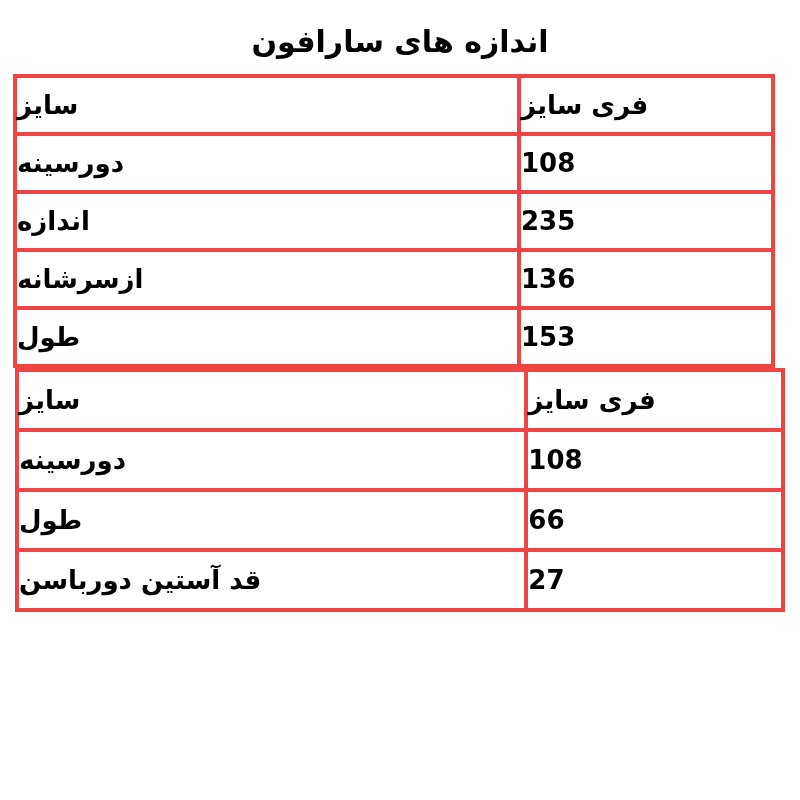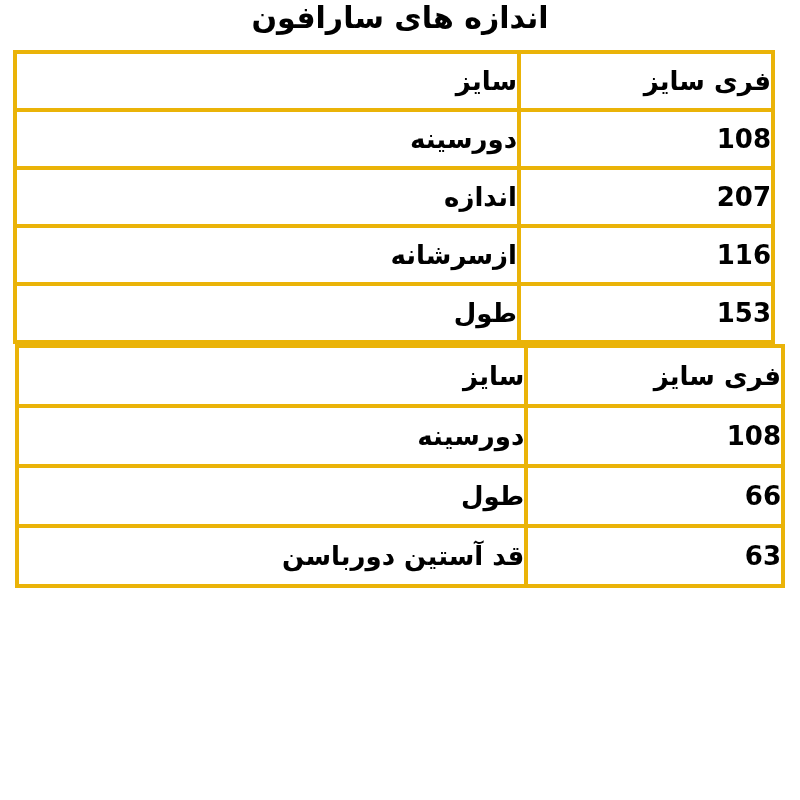--- a/index.html
+++ b/index.html
@@ -14,43 +14,44 @@
     color: #000000;
     overflow: hidden;
   }
   .page {
     width: 800px;
     height: 800px;
     box-sizing: border-box;
     display: flex;
     flex-direction: column;
     align-items: center;
+    padding-top: 24px;
   }
   .section-title {
     font-size: 30px;
     font-weight: 700;
     line-height: 1.2;
     text-align: center;
     direction: rtl;
     width: 100%;
     margin: 0;
   }
   .title-1 { margin-bottom: 14px; }
   .title-2 { margin-top: 18px; margin-bottom: 14px; }
 
   table.size-table {
     border-collapse: collapse;
     direction: rtl;
     table-layout: fixed;
   }
   table.size-table td {
-    border: 4px solid #eab308;
+    border: 4px solid #ef4444;
     font-size: 26px;
     font-weight: 700;
-    text-align: right;
+    text-align: left;
     vertical-align: middle;
     padding: 0;
   }
   
   .col-value { width: 250px; }
   .col-label { width: 500px; }
 
   .t1 td { height: 54px; }
   .t2 td { height: 56px; }
 
@@ -72,25 +73,25 @@
       <tbody>
         <tr>
           <td class="col-value">فری سایز</td>
           <td class="col-label">سایز</td>
         </tr>
         <tr>
           <td class="col-value">108</td>
           <td class="col-label">دورسینه</td>
         </tr>
         <tr>
-          <td class="col-value">207</td>
+          <td class="col-value">235</td>
           <td class="col-label">اندازه</td>
         </tr>
         <tr>
-          <td class="col-value">116</td>
+          <td class="col-value">136</td>
           <td class="col-label">ازسرشانه</td>
         </tr>
         <tr>
           <td class="col-value">153</td>
           <td class="col-label">طول</td>
         </tr>
       </tbody>
     </table>
   </div>
 
@@ -104,20 +105,20 @@
         </tr>
         <tr>
           <td class="col-value">108</td>
           <td class="col-label">دورسینه</td>
         </tr>
         <tr>
           <td class="col-value">66</td>
           <td class="col-label">طول</td>
         </tr>
         <tr>
-          <td class="col-value">63</td>
+          <td class="col-value">27</td>
           <td class="col-label">قد آستین دورباسن</td>
         </tr>
       </tbody>
     </table>
   </div>
 
 </div>
 
 </body></html>

